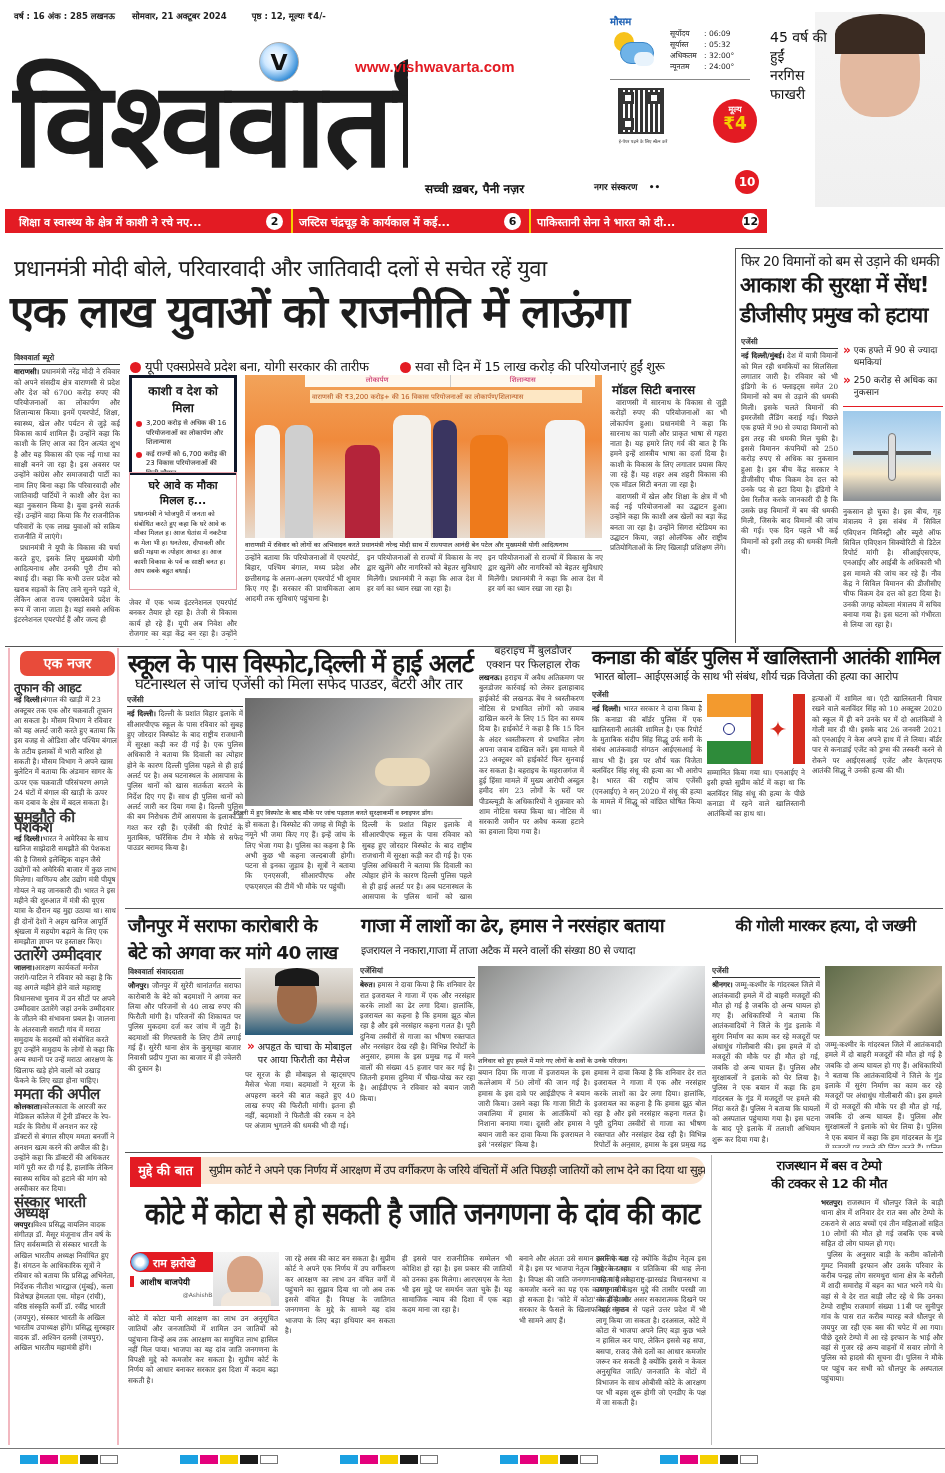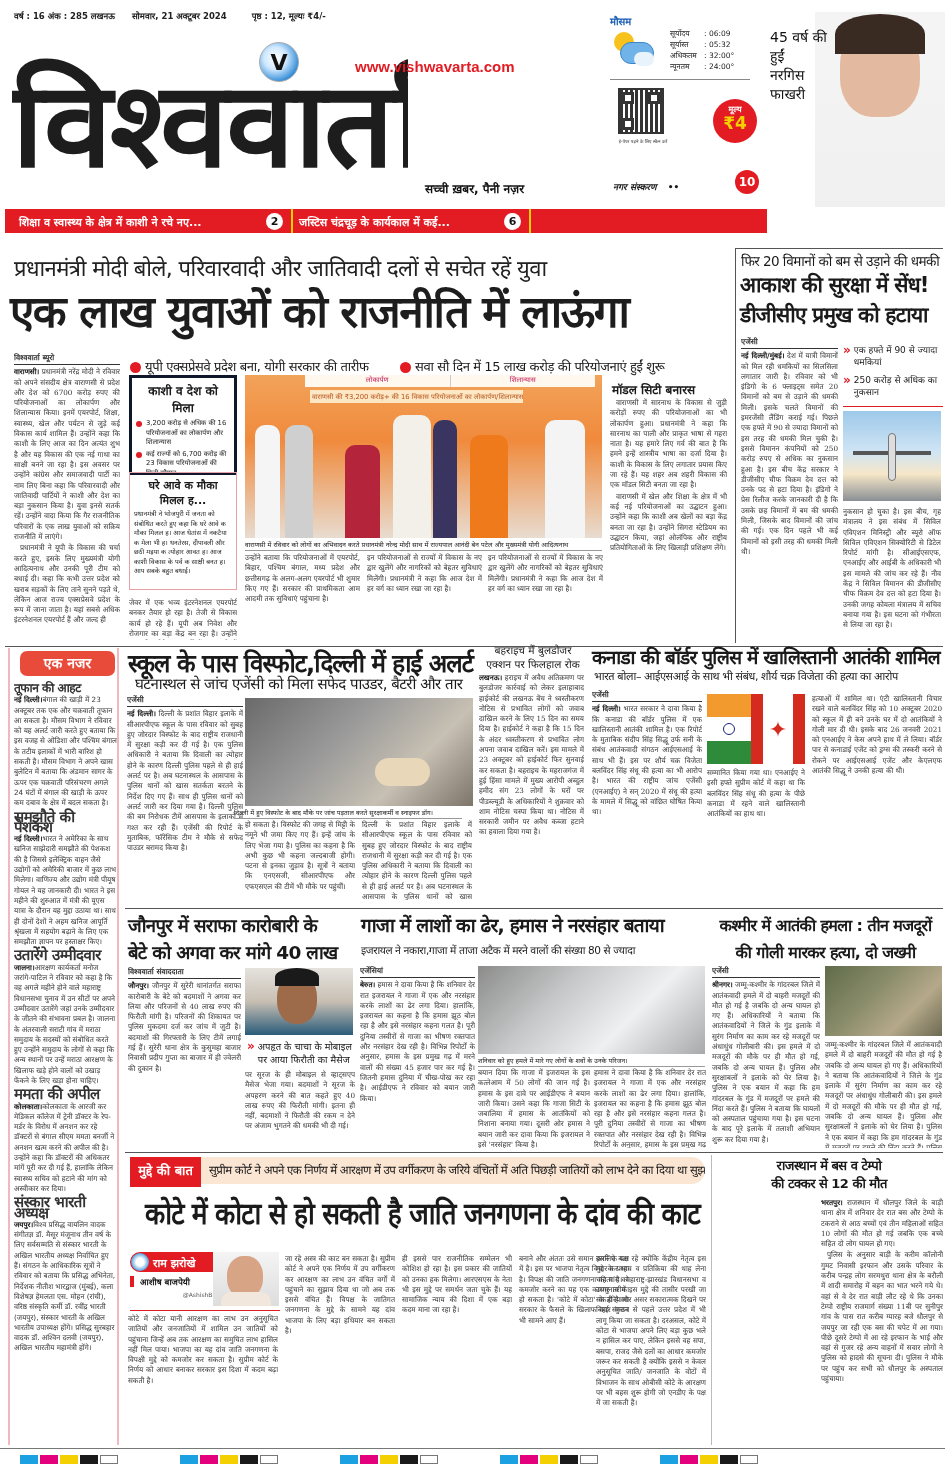--- a/index.html
+++ b/index.html
@@ -61,21 +61,21 @@
   <div style="position:absolute;right:2px;top:2px;width:12px;height:12px;border:3px solid #111;background:#fff;"></div>
   <div style="position:absolute;left:2px;bottom:2px;width:12px;height:12px;border:3px solid #111;background:#fff;"></div>
 </div>
 <div class="abs" style="left:612px;top:138px;width:62px;font-size:4.5px;text-align:center;color:#333;">ई-पेपर पढ़ने के लिए स्कैन करें</div>
 
 <div class="abs" style="left:713px;top:99px;width:44px;height:44px;border-radius:50%;background:#e31b23;text-align:center;color:#fff;">
   <div style="font-size:8px;font-weight:bold;margin-top:4px;">मूल्य</div>
   <div style="font-size:17px;font-weight:bold;color:#f5d000;line-height:18px;">₹4</div>
 </div>
 
-<div class="abs" style="left:613px;top:180px;font-size:9px;font-weight:bold;font-style:italic;">
+<div class="abs" style="left:594px;top:180px;font-size:9px;font-weight:bold;">
   <span>नगर संस्करण</span> <span style="margin-left:8px;">••</span>
 </div>
 <div class="abs" style="left:735px;top:170px;width:24px;height:24px;border-radius:50%;background:#e31b23;color:#fff;font-size:12px;font-weight:bold;text-align:center;line-height:24px;">10</div>
 
 <div class="abs" style="left:815px;top:12px;width:130px;height:195px;background:linear-gradient(180deg,#f4f4f4 0%,#f4f4f4 20%,#f0f0f0 100%);overflow:hidden;">
   <div style="position:absolute;left:25px;top:10px;width:80px;height:95px;border-radius:45% 45% 40% 40%;background:#e3b9a0;"></div>
   <div style="position:absolute;left:20px;top:2px;width:90px;height:40px;border-radius:50% 50% 0 0;background:#3a2b22;"></div>
   <div style="position:absolute;left:5px;top:110px;width:125px;height:90px;border-radius:40px 40px 0 0;background:linear-gradient(135deg,#2b2440,#4a3f6a 50,#1d1830);"></div>
 </div>
 <div class="abs" style="left:770px;top:28px;font-size:14px;line-height:19px;color:#111;">
@@ -86,20 +86,24 @@
 </div>
 
 <div class="abs redbar" style="left:5px;top:209px;width:762px;height:24px;display:flex;align-items:center;">
   <div style="display:flex;align-items:center;width:288px;height:100%;border-right:2px solid #f5d000;padding-left:14px;">
     <span style="color:#fff;font-size:11px;font-weight:bold;white-space:nowrap;flex:1;">शिक्षा व स्वास्थ्य के क्षेत्र में काशी ने रचे नए...</span>
     <span style="background:#fff;color:#111;border-radius:50%;width:17px;height:17px;font-size:11px;font-weight:bold;text-align:center;line-height:17px;margin-right:8px;">2</span>
   </div>
   <div style="display:flex;align-items:center;width:238px;height:100%;border-right:2px solid #f5d000;padding-left:6px;gap:32px;">
     <span style="color:#fff;font-size:11px;font-weight:bold;white-space:nowrap;flex:1;">जस्टिस चंद्रचूड़ के कार्यकाल में कई...</span>
     <span style="background:#fff;color:#111;border-radius:50%;width:17px;height:17px;font-size:11px;font-weight:bold;text-align:center;line-height:17px;margin-right:8px;">6</span>
+  </div>
+  <div style="display:flex;align-items:center;flex:1;height:100%;padding-left:6px;">
+    <span style="color:#fff;font-size:11px;font-weight:bold;white-space:nowrap;flex:1;">पाकिस्तानी सेना ने भारत को दी...</span>
+    <span style="background:#fff;color:#111;border-radius:50%;width:17px;height:17px;font-size:11px;font-weight:bold;text-align:center;line-height:17px;margin-right:8px;">12</span>
   </div>
 </div>
 
 <div class="abs" style="left:14px;top:252px;font-size:22px;color:#222;white-space:nowrap;letter-spacing:-0.6px;">प्रधानमंत्री मोदी बोले, परिवारवादी और जातिवादी दलों से सचेत रहें युवा</div>
 <div class="abs" style="left:10px;top:280px;font-size:44px;font-weight:bold;color:#1d1d1d;white-space:nowrap;letter-spacing:-1.5px;">एक लाख युवाओं को राजनीति में लाऊंगा</div>
 
 <div class="col body-text" style="left:14px;top:353px;width:106px;height:296px;">
   <div class="byline">विश्ववार्ता ब्यूरो</div>
   <p style="text-indent:0"><span class="dateline">वाराणसी।</span> <span>प्रधानमंत्री नरेंद्र मोदी ने रविवार को अपने संसदीय क्षेत्र वाराणसी से प्रदेश और देश को 6700 करोड़ रुपए की परियोजनाओं का लोकार्पण और शिलान्यास किया। इनमें एयरपोर्ट, शिक्षा, स्वास्थ्य, खेल और पर्यटन से जुड़े कई विकास कार्य शामिल हैं। उन्होंने कहा कि काशी के लिए आज का दिन अत्यंत शुभ है और यह विकास की एक नई गाथा का साक्षी बनने जा रहा है। इस अवसर पर उन्होंने कांग्रेस और समाजवादी पार्टी का नाम लिए बिना कहा कि परिवारवादी और जातिवादी पार्टियों ने काशी और देश का बड़ा नुकसान किया है। युवा इनसे सतर्क रहें। उन्होंने वादा किया कि गैर राजनीतिक परिवारों के एक लाख युवाओं को सक्रिय राजनीति में लाएंगे।</span></p>
   <p>प्रधानमंत्री ने यूपी के विकास की चर्चा करते हुए, इसके लिए मुख्यमंत्री योगी आदित्यनाथ और उनकी पूरी टीम को बधाई दी। कहा कि कभी उत्तर प्रदेश को खराब सड़कों के लिए ताने सुनने पड़ते थे, लेकिन आज राज्य एक्सप्रेसवे प्रदेश के रूप में जाना जाता है। यहां सबसे अधिक इंटरनेशनल एयरपोर्ट हैं और जल्द ही</p>
@@ -126,21 +130,21 @@
   <div style="font-size:11px;font-weight:bold;text-align:center;">घरे आवे क मौका</div>
   <div style="font-size:11px;font-weight:bold;text-align:center;margin-bottom:3px;">मिलल ह...</div>
   <div style="font-size:6.6px;line-height:9.5px;">प्रधानमंत्री ने भोजपुरी में जनता को संबोधित करते हुए कहा कि घरे आवे क मौका मिलल ह। आज धेतांस में नकटैया क मेला भी ह। धनतेरस, दीपावली और छठी मइया क त्योहार आवत ह। आज काशी विकास के पर्व क साक्षी बनत ह। आप सबके बहुत बधाई।</div>
 </div>
 
 <div class="abs photo" style="left:245px;top:375px;width:357px;height:163px;background:linear-gradient(180deg,#f2a35a 0%,#f08a3c 40%,#e8dcd0 100%);">
   <div style="position:absolute;left:60px;top:0;width:290px;height:12px;background:#fff8ee;display:flex;font-size:7px;color:#c2185b;">
     <span style="flex:1;text-align:center;">लोकार्पण</span>
     <span style="flex:1;text-align:center;border-left:1px solid #ccc;">शिलान्यास</span>
   </div>
-  <div style="position:absolute;left:65px;top:15px;width:213px;font-size:6.8px;background:#fde7c4;color:#b5541c;padding:2px;white-space:nowrap;overflow:hidden;">वाराणसी की ₹3,200 करोड़+ की 16 विकास परियोजनाओं का लोकार्पण/शिलान्यास</div>
+  <div style="position:absolute;left:65px;top:15px;width:272px;font-size:6.8px;background:#fde7c4;color:#b5541c;padding:2px;white-space:nowrap;overflow:hidden;">वाराणसी की ₹3,200 करोड़+ की 16 विकास परियोजनाओं का लोकार्पण/शिलान्यास</div>
   <div style="position:absolute;left:10px;top:50px;width:25px;height:113px;background:#f5f5f5;border-radius:10px 10px 0 0;"></div>
   <div style="position:absolute;left:40px;top:50px;width:28px;height:113px;background:#cfcfcf;border-radius:10px 10px 0 0;"></div>
   <div style="position:absolute;left:100px;top:70px;width:35px;height:93px;background:#b4243a;border-radius:10px 10px 0 0;"></div>
   <div style="position:absolute;left:148px;top:40px;width:38px;height:123px;background:#f3f0ea;border-radius:10px 10px 0 0;"></div>
   <div style="position:absolute;left:188px;top:45px;width:24px;height:118px;background:#3a3560;border-radius:10px 10px 0 0;"></div>
   <div style="position:absolute;left:225px;top:60px;width:38px;height:103px;background:#ee7a1b;border-radius:10px 10px 0 0;"></div>
   <div style="position:absolute;left:300px;top:45px;width:40px;height:118px;background:#f4f4f4;border-radius:10px 10px 0 0;"></div>
 </div>
 <div class="abs caption" style="left:245px;top:539px;width:357px;white-space:nowrap;overflow:hidden;font-size:6.5px;">वाराणसी में रविवार को लोगों का अभिवादन करते प्रधानमंत्री नरेन्द्र मोदी साथ में राज्यपाल आनंदी बेन पटेल और मुख्यमंत्री योगी आदित्यनाथ</div>
 
@@ -276,21 +280,20 @@
 <div class="col body-text" style="left:360px;top:966px;width:115px;height:182px;">
   <div class="byline">एजेंसियां</div>
   <p style="text-indent:0"><span class="dateline">बेरुत।</span> <span>हमास ने दावा किया है कि शनिवार देर रात इजरायल ने गाजा में एक और नरसंहार करके लाशों का ढेर लगा दिया। हालांकि, इजरायल का कहना है कि हमास झूठ बोल रहा है और इसे नरसंहार कहना गलत है। पूरी दुनिया तस्वीरों से गाजा का भीषण रक्तपात और नरसंहार देख रही है। विभिन्न रिपोर्टों के अनुसार, हमास के इस प्रमुख गढ़ में मरने वालों की संख्या 45 हजार पार कर गई है। जितनी हमास दुनिया में चीख-पोख कर रहा है। आईडीएफ ने रविवार को बयान जारी किया।</span></p>
 </div>
 <div class="abs photo" style="left:478px;top:966px;width:227px;height:88px;background:linear-gradient(135deg,#8b8c8a 0%,#c6c8c9 35%,#eef0f1 65%,#a7a9ab 100%);"></div>
 <div class="abs caption" style="left:478px;top:1055px;width:227px;white-space:nowrap;overflow:hidden;font-size:6.5px;">शनिवार को हुए हमले में मारे गए लोगों के शवों के उनके परिजन।</div>
 <div class="col body-text" style="left:478px;top:1068px;width:112px;height:80px;">बयान दिया कि गाजा में इजरायल के इस कत्लेआम में 50 लोगों की जान गई है। हमास के इस दावे पर आईडीएफ ने बयान जारी किया। उसने कहा कि गाजा सिटी के जबालिया में हमास के आतंकियों को निशाना बनाया गया। दूसरी ओर हमास ने बयान जारी कर दावा किया कि इजरायल ने इसे 'नरसंहार' किया है।</div>
 <div class="col body-text" style="left:594px;top:1068px;width:112px;height:80px;">हमास ने दावा किया है कि शनिवार देर रात इजरायल ने गाजा में एक और नरसंहार करके लाशों का ढेर लगा दिया। हालांकि, इजरायल का कहना है कि हमास झूठ बोल रहा है और इसे नरसंहार कहना गलत है। पूरी दुनिया तस्वीरों से गाजा का भीषण रक्तपात और नरसंहार देख रही है। विभिन्न रिपोर्टों के अनुसार, हमास के इस प्रमुख गढ़ में मरने वालों की संख्या 45 हजार पार कर गई है। जितनी हमास दुनिया में चीख-पोख कर रहा है। आईडीएफ ने रविवार को बयान जारी किया।</div>
 
 <div class="abs" style="left:708px;top:912px;width:235px;text-align:center;font-size:16px;font-weight:bold;line-height:27px;letter-spacing:-0.6px;white-space:nowrap;">
-  <div>कश्मीर में आतंकी हमला : तीन मजदूरों</div>
   <div>की गोली मारकर हत्या, दो जख्मी</div>
 </div>
 <div class="col body-text" style="left:712px;top:966px;width:108px;height:182px;">
   <div class="byline">एजेंसी</div>
   <p style="text-indent:0"><span class="dateline">श्रीनगर।</span> <span>जम्मू-कश्मीर के गांदरबल जिले में आतंकवादी हमले में दो बाहरी मजदूरों की मौत हो गई है जबकि दो अन्य घायल हो गए हैं। अधिकारियों ने बताया कि आतंकवादियों ने जिले के गुंड इलाके में सुरंग निर्माण का काम कर रहे मजदूरों पर अंधाधुंध गोलीबारी की। इस हमले में दो मजदूरों की मौके पर ही मौत हो गई, जबकि दो अन्य घायल हैं। पुलिस और सुरक्षाबलों ने इलाके को घेर लिया है। पुलिस ने एक बयान में कहा कि हम गांदरबल के गुंड में मजदूरों पर हमले की निंदा करते हैं। पुलिस ने बताया कि घायलों को अस्पताल पहुंचाया गया है। इस घटना के बाद पूरे इलाके में तलाशी अभियान शुरू कर दिया गया है।</span></p>
 </div>
 <div class="abs photo" style="left:825px;top:966px;width:117px;height:70px;background:linear-gradient(135deg,#5f6b4a 0%,#8a8c6a 40%,#b5a98a 70%,#6d6a52 100%);"></div>
 <div class="col body-text" style="left:825px;top:1040px;width:117px;height:108px;">जम्मू-कश्मीर के गांदरबल जिले में आतंकवादी हमले में दो बाहरी मजदूरों की मौत हो गई है जबकि दो अन्य घायल हो गए हैं। अधिकारियों ने बताया कि आतंकवादियों ने जिले के गुंड इलाके में सुरंग निर्माण का काम कर रहे मजदूरों पर अंधाधुंध गोलीबारी की। इस हमले में दो मजदूरों की मौके पर ही मौत हो गई, जबकि दो अन्य घायल हैं। पुलिस और सुरक्षाबलों ने इलाके को घेर लिया है। पुलिस ने एक बयान में कहा कि हम गांदरबल के गुंड में मजदूरों पर हमले की निंदा करते हैं। पुलिस ने बताया कि घायलों को अस्पताल पहुंचाया गया है। इस घटना के बाद पूरे इलाके में तलाशी अभियान शुरू कर दिया गया है।</div>
 
 <div class="hrule" style="left:125px;top:1152px;width:818px;background:#555;"></div>

